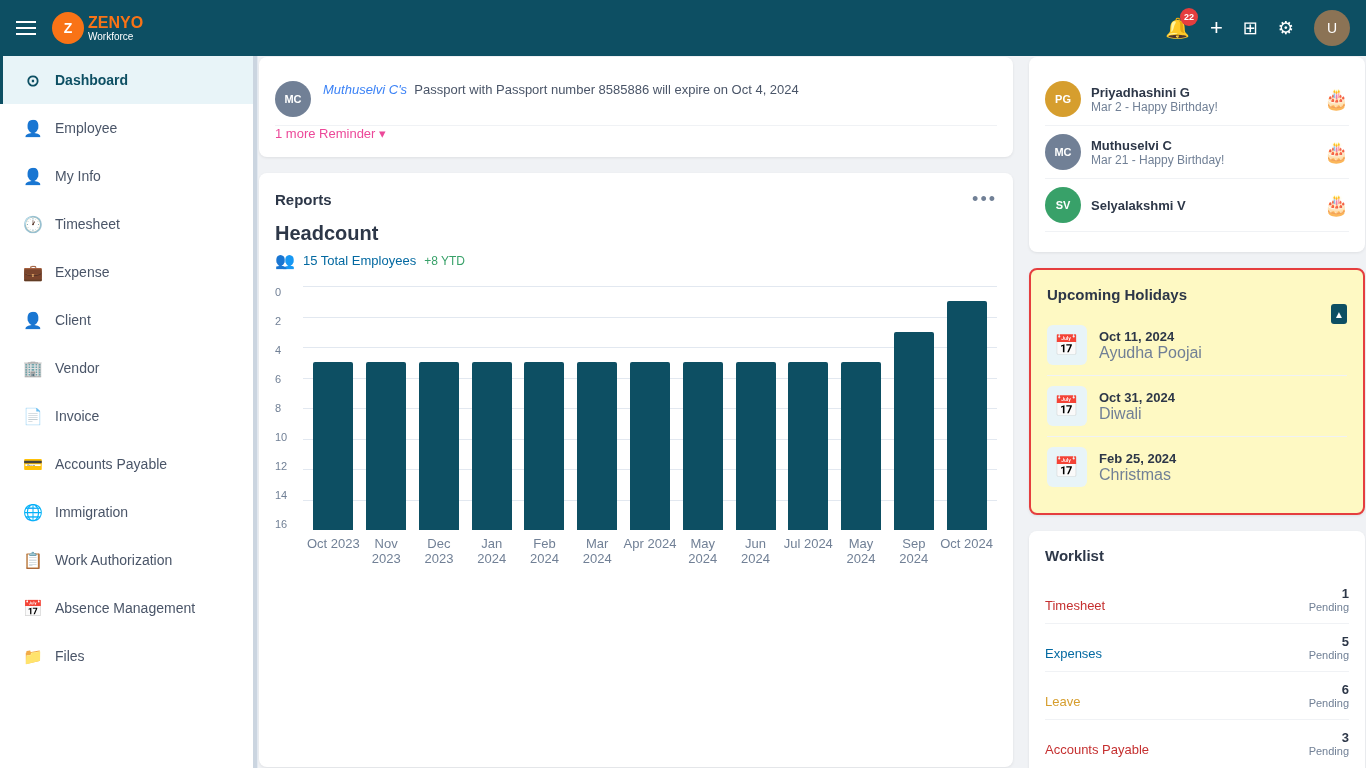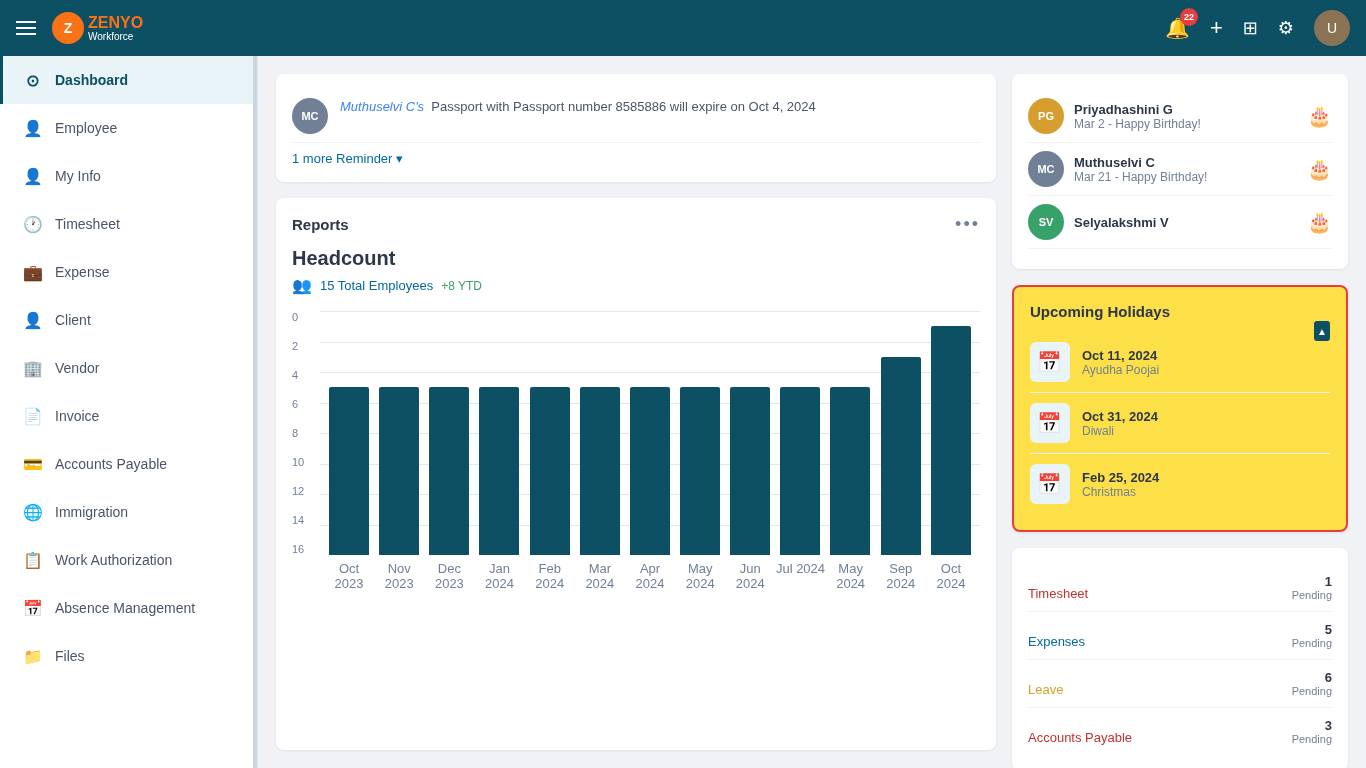--- a/index.html
+++ b/index.html
@@ -65,35 +65,35 @@
     }
     .nav-item.active {
       background: #e8f4f8;
       color: #0d4f63;
       border-left-color: #0d4f63;
       font-weight: 600;
     }
     .nav-icon { width: 20px; height: 20px; display: flex; align-items: center; justify-content: center; font-size: 16px; flex-shrink: 0; }
 
     
-    .main-content { flex: 1; overflow-y: auto; padding: 18px; display: flex; gap: 16px; }
+    .main-content { flex: 1; overflow-y: auto; padding: 1px; display: flex; gap: 16px; }
     .main-content::-webkit-scrollbar { width: 6px; }
     .main-content::-webkit-scrollbar-thumb { background: #cbd5e0; border-radius: 3px; }
 
     
     .left-panel { flex: 1; display: flex; flex-direction: column; gap: 16px; min-width: 0; }
 
     
     .card { background: white; border-radius: 8px; padding: 16px; box-shadow: 0 1px 3px rgba(0,0,0,0.08); }
     .reminder-item { display: flex; align-items: flex-start; gap: 12px; padding: 8px 0; border-bottom: 1px solid #f0f2f5; }
     .reminder-item:last-child { border-bottom: none; }
     .rem-avatar { width: 36px; height: 36px; border-radius: 50%; background: #718096; display: flex; align-items: center; justify-content: center; color: white; font-size: 11px; font-weight: 600; flex-shrink: 0; }
     .rem-text { font-size: 13px; color: #4a5568; line-height: 1.4; }
     .rem-text .highlight { color: #3b82f6; font-weight: 500; font-style: italic; }
-    .more-reminder { color: #0369a1; font-size: 13px; cursor: pointer; margin-top: 8px; display: flex; align-items: center; gap: 4px; }
+    .more-reminder { color: #ec4899; font-size: 13px; cursor: pointer; display: flex; align-items: center; gap: 4px; }
 
     
     .reports-card { background: white; border-radius: 8px; padding: 16px; box-shadow: 0 1px 3px rgba(0,0,0,0.08); flex: 1; }
     .reports-header { display: flex; justify-content: space-between; align-items: center; margin-bottom: 12px; text-align: center; }
     .reports-title { font-size: 15px; font-weight: 600; color: #2d3748; }
     .dots-menu { cursor: pointer; color: #718096; font-size: 18px; letter-spacing: 2px; }
     .headcount-title { font-size: 20px; font-weight: 600; color: #2d3748; margin-bottom: 6px; }
     .headcount-sub { display: flex; align-items: center; gap: 8px; font-size: 13px; margin-bottom: 16px; }
     .employees-icon { color: #0d4f63; font-size: 16px; }
     .total-emp { color: #0369a1; font-weight: 500; }
@@ -119,34 +119,34 @@
     .bday-item { display: flex; align-items: center; gap: 10px; padding: 8px 0; border-bottom: 1px solid #f0f2f5; }
     .bday-item:last-child { border-bottom: none; }
     .bday-avatar { width: 36px; height: 36px; border-radius: 50%; display: flex; align-items: center; justify-content: center; color: white; font-size: 11px; font-weight: 600; flex-shrink: 0; }
     .bday-info { flex: 1; }
     .bday-name { font-size: 13px; font-weight: 600; color: #2d3748; }
     .bday-date { font-size: 12px; color: #718096; }
     .bday-cake { font-size: 20px; }
 
     
     .holidays-card {
-      background: #fde047; border-radius: 8px; padding: 16px;
+      background: #fef9c3; border-radius: 8px; padding: 16px;
       box-shadow: 0 1px 3px rgba(0,0,0,0.08);
       border: 2px solid #e53e3e;
     }
     .holidays-title { font-size: 15px; font-weight: 700; color: #2d3748; margin-bottom: 12px; }
     .holiday-item { display: flex; align-items: center; gap: 12px; padding: 10px 0; border-bottom: 1px solid #f0f2f5; }
     .holiday-item:last-child { border-bottom: none; }
     .cal-icon {
       width: 40px; height: 40px; background: #e8f4f8; border-radius: 6px;
       display: flex; align-items: center; justify-content: center;
       color: #0d4f63; font-size: 20px; flex-shrink: 0;
     }
     .holiday-date { font-size: 13px; font-weight: 600; color: #2d3748; }
-    .holiday-name { font-size: 12px; color: #718096; }
+    .holiday-name { font-size: 16px; color: #718096; }
 
     
     .worklist-card { background: white; border-radius: 8px; padding: 16px; box-shadow: 0 1px 3px rgba(0,0,0,0.08); }
     .worklist-title { font-size: 15px; font-weight: 700; color: #2d3748; margin-bottom: 12px; }
     .worklist-item { display: flex; justify-content: space-between; align-items: flex-end; padding: 10px 0; border-bottom: 1px solid #f0f2f5; }
     .worklist-item:last-child { border-bottom: none; }
     .worklist-label { font-size: 13px; color: #2b6cb0; font-weight: 500; cursor: pointer; }
     .worklist-right { text-align: right; }
     .worklist-count { font-size: 13px; font-weight: 700; color: #2d3748; }
     .worklist-status { font-size: 11px; color: #718096; }
@@ -385,20 +385,21 @@
         <div class="holiday-item">
           <div class="cal-icon">📅</div>
           <div>
             <div class="holiday-date">Feb 25, 2024</div>
             <div class="holiday-name">Christmas</div>
           </div>
         </div>
       </div>
 
       <div class="worklist-card">
+        <div class="worklist-title">Worklist</div>
         <div class="worklist-item">
           <span class="worklist-label" style="color:#c53030;">Timesheet</span>
           <div class="worklist-right">
             <div class="worklist-count">1</div>
             <div class="worklist-status">Pending</div>
           </div>
         </div>
         <div class="worklist-item">
           <span class="worklist-label" style="color:#0369a1;">Expenses</span>
           <div class="worklist-right">

